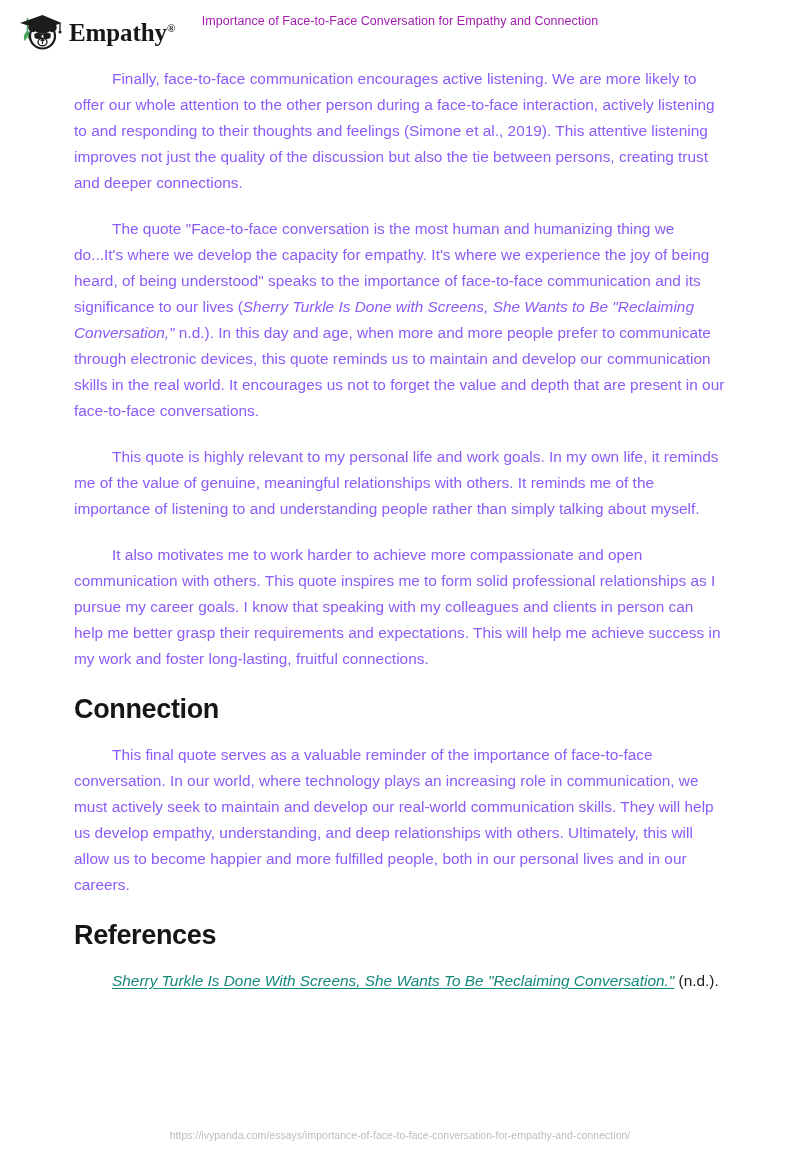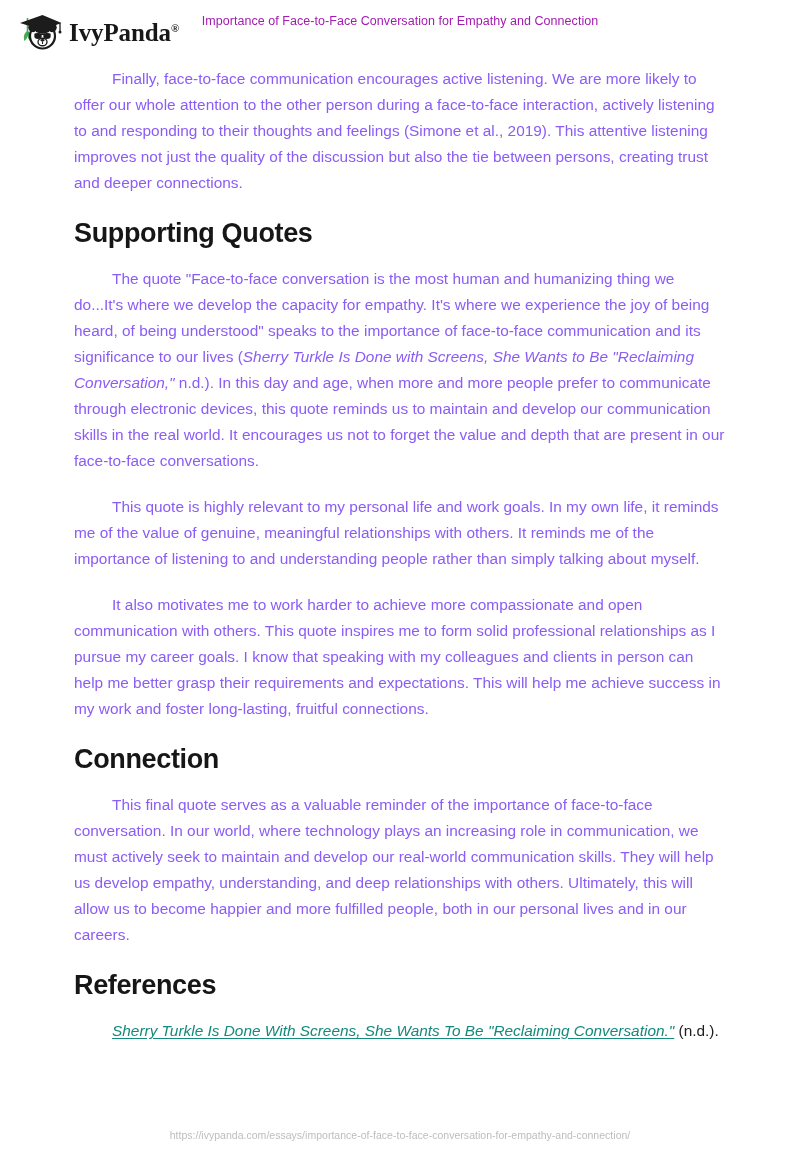--- a/index.html
+++ b/index.html
@@ -170,31 +170,30 @@
 
         <ellipse cx="57" cy="62" rx="9" ry="7.5" fill="#ffffff" stroke="#1c1c1c" stroke-width="2.6"></ellipse>
         <ellipse cx="57" cy="58.5" rx="3.6" ry="2.6" fill="#1c1c1c"></ellipse>
         <path d="M57 61 L57 66" stroke="#1c1c1c" stroke-width="2.2"></path>
 
         <path d="M12 24 L57 8 L95 24 L57 38 Z" fill="#1c1c1c"></path>
         <path d="M44 30 L44 42 Q57 49 70 42 L70 30" fill="#1c1c1c"></path>
         <path d="M92 24 L92 40" stroke="#1c1c1c" stroke-width="2.6" fill="none"></path>
         <circle cx="92" cy="42" r="3" fill="#1c1c1c"></circle>
       </svg>
-      <div class="brand-wordmark"><span>IvyPanda</span><span class="brand-reg">®</span></div>
+      <div class="brand-wordmark"><span>Empathy</span><span class="brand-reg">®</span></div>
     </div>
 
     <div class="header-title">Importance of Face-to-Face Conversation for Empathy and Connection</div>
   </div>
 
   <div class="content">
 
     <p class="para">Finally, face-to-face communication encourages active listening. We are more likely to offer our whole attention to the other person during a face-to-face interaction, actively listening to and responding to their thoughts and feelings (Simone et al., 2019). This attentive listening improves not just the quality of the discussion but also the tie between persons, creating trust and deeper connections.</p>
 
-    <h2 class="section-heading">Supporting Quotes</h2>
 
     <p class="para"><span>The quote "Face-to-face conversation is the most human and humanizing thing we do...It's where we develop the capacity for empathy. It's where we experience the joy of being heard, of being understood" speaks to the importance of face-to-face communication and its significance to our lives (</span><em class="cite">Sherry Turkle Is Done with Screens, She Wants to Be "Reclaiming Conversation,"</em><span> n.d.). In this day and age, when more and more people prefer to communicate through electronic devices, this quote reminds us to maintain and develop our communication skills in the real world. It encourages us not to forget the value and depth that are present in our face-to-face conversations.</span></p>
 
     <p class="para">This quote is highly relevant to my personal life and work goals. In my own life, it reminds me of the value of genuine, meaningful relationships with others. It reminds me of the importance of listening to and understanding people rather than simply talking about myself.</p>
 
     <p class="para">It also motivates me to work harder to achieve more compassionate and open communication with others. This quote inspires me to form solid professional relationships as I pursue my career goals. I know that speaking with my colleagues and clients in person can help me better grasp their requirements and expectations. This will help me achieve success in my work and foster long-lasting, fruitful connections.</p>
 
     <h2 class="section-heading">Connection</h2>
 
     <p class="para">This final quote serves as a valuable reminder of the importance of face-to-face conversation. In our world, where technology plays an increasing role in communication, we must actively seek to maintain and develop our real-world communication skills. They will help us develop empathy, understanding, and deep relationships with others. Ultimately, this will allow us to become happier and more fulfilled people, both in our personal lives and in our careers.</p>

